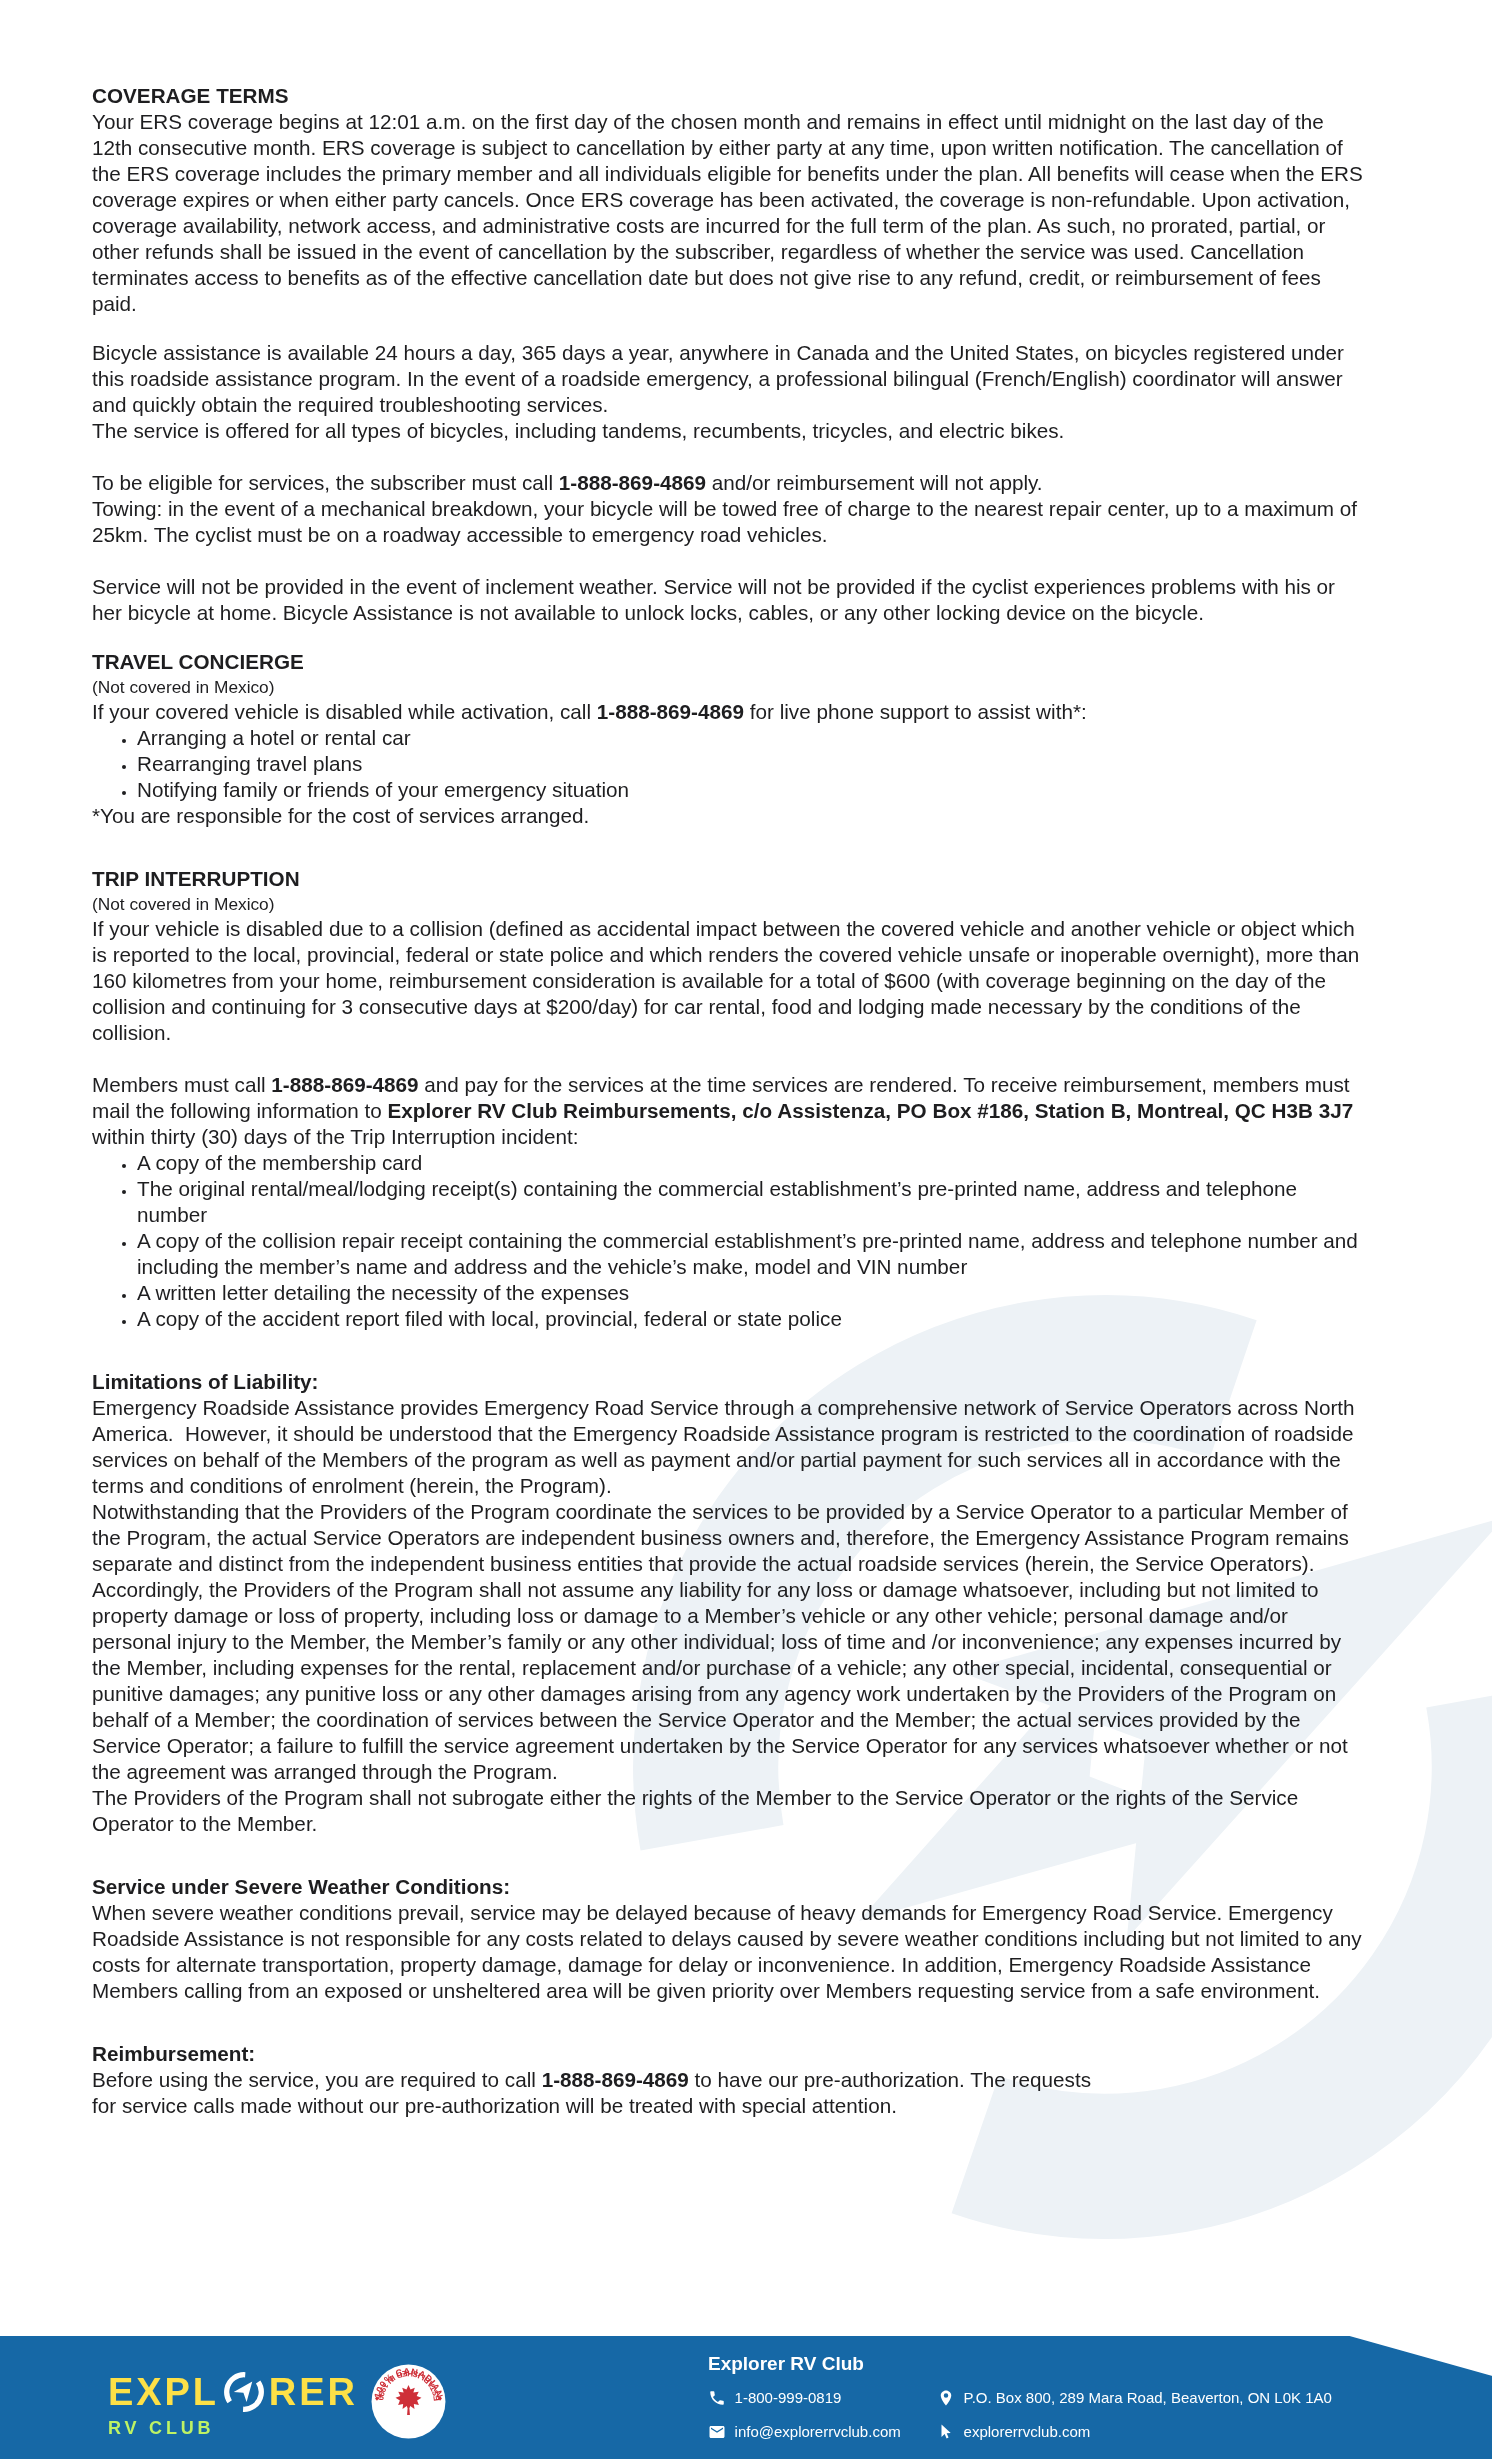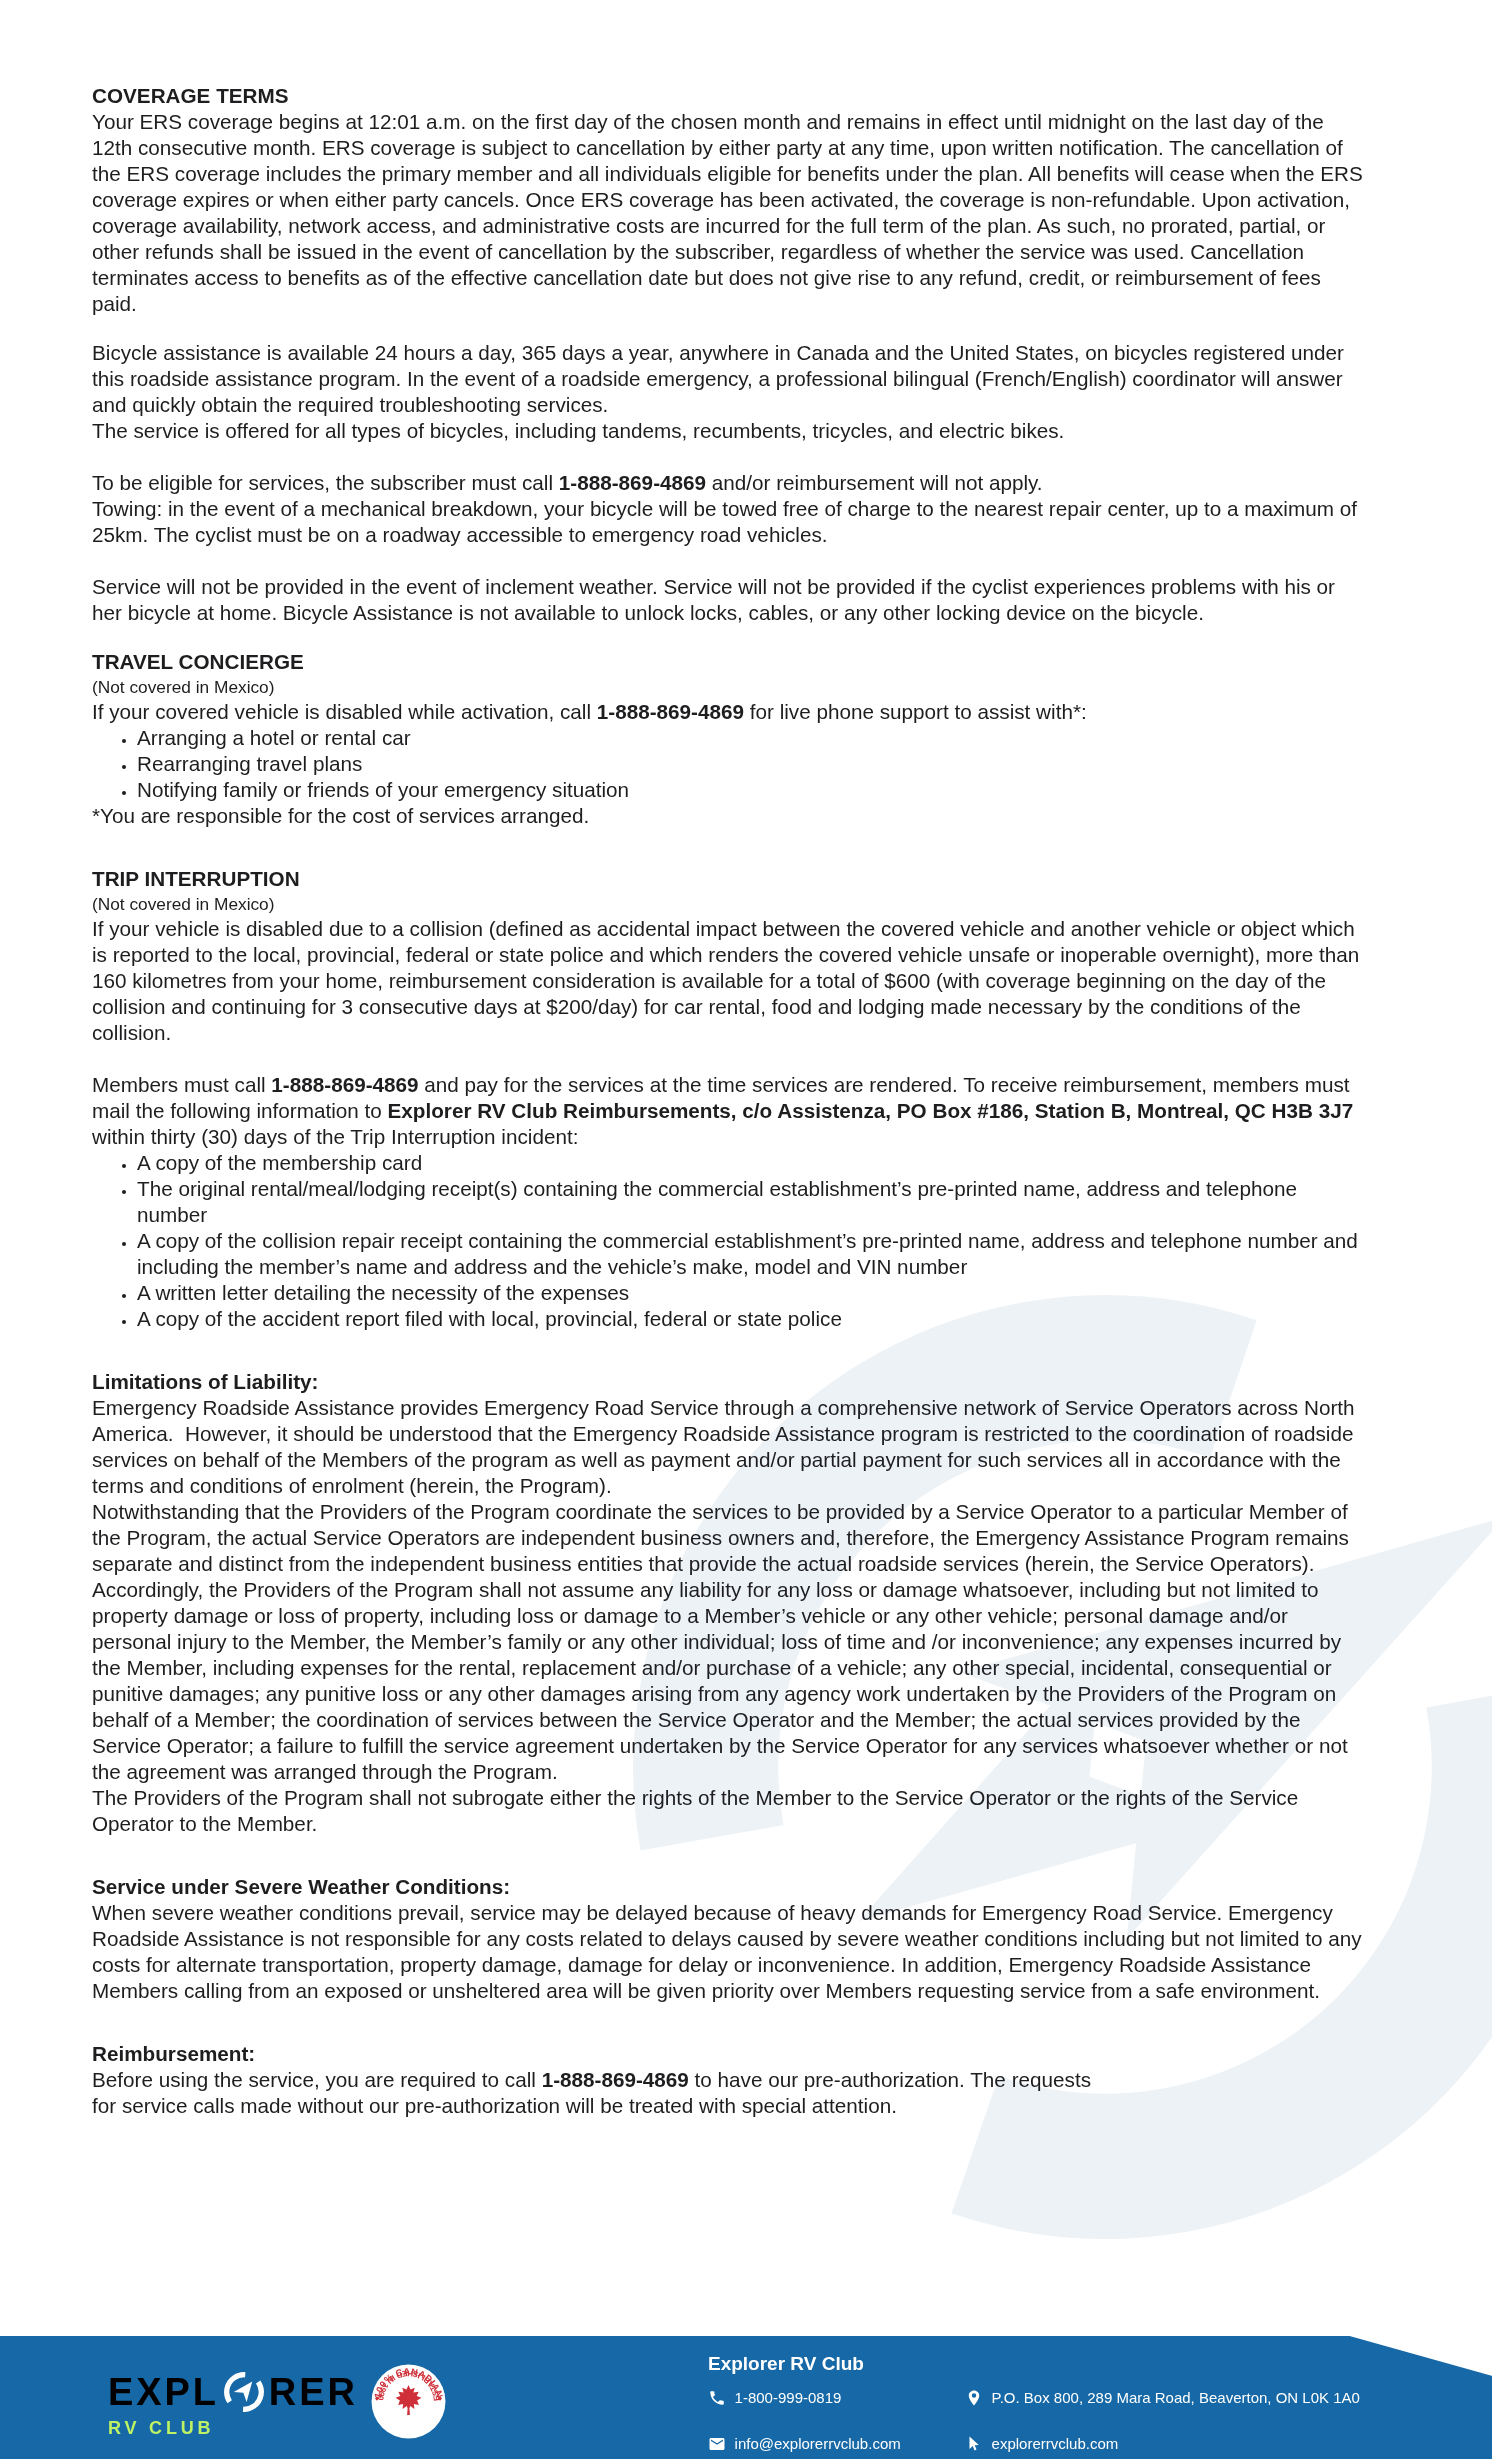--- a/index.html
+++ b/index.html
@@ -48,39 +48,39 @@
   b{font-weight:bold;}
   
   .footer{
     position:absolute;left:0;top:2336px;width:1493px;height:123px;
     background:var(--footer-blue);z-index:2;color:#fff;
   }
   .footer-wedge{position:absolute;top:0;right:0;display:block;}
   .flogo{position:absolute;left:108px;top:37px;}
   .flogo-word{
     font-size:38px;font-weight:bold;letter-spacing:2.9px;line-height:38px;
-    display:flex;align-items:center;color:#000000;
+    display:flex;align-items:center;color:#fde047;
   }
   .logo-compass{width:48px;height:48px;margin:-5.8px 1px;}
   .logo-white{fill:#fff;}
   .logo-ring{fill:none;stroke:#fff;stroke-width:11;}
   .flogo-sub{
     font-size:18px;font-weight:bold;letter-spacing:3.8px;line-height:21px;margin-top:7px;color:#bef264;
   }
   .fbadge{position:absolute;left:370px;top:27px;width:77px;height:77px;}
   .badge-circle{fill:#fff;}
   .badge-red{fill:var(--badge-red);}
   .badge-text{
     font-family:"Liberation Sans", sans-serif;font-weight:bold;
     fill:var(--badge-red);letter-spacing:0.5px;
   }
   .fcontact{position:absolute;left:708px;top:17.3px;}
   .forg{font-size:19px;font-weight:bold;margin-bottom:13.4px;}
   .fgrid{
-    display:grid;grid-template-columns:229px auto;grid-row-gap:16.3px;grid-column-gap:0;gap:28px;
+    display:grid;grid-template-columns:229px auto;grid-row-gap:16.3px;grid-column-gap:0;
   }
   .fitem{
     display:flex;align-items:center;gap:8.6px;font-size:15px;white-space:nowrap;
   }
   .ficon{width:18px;height:18px;flex:0 0 auto;}
   .ficon path,.ficon polygon{fill:#fff;}
 </style>
 </head>
 <body>
 

